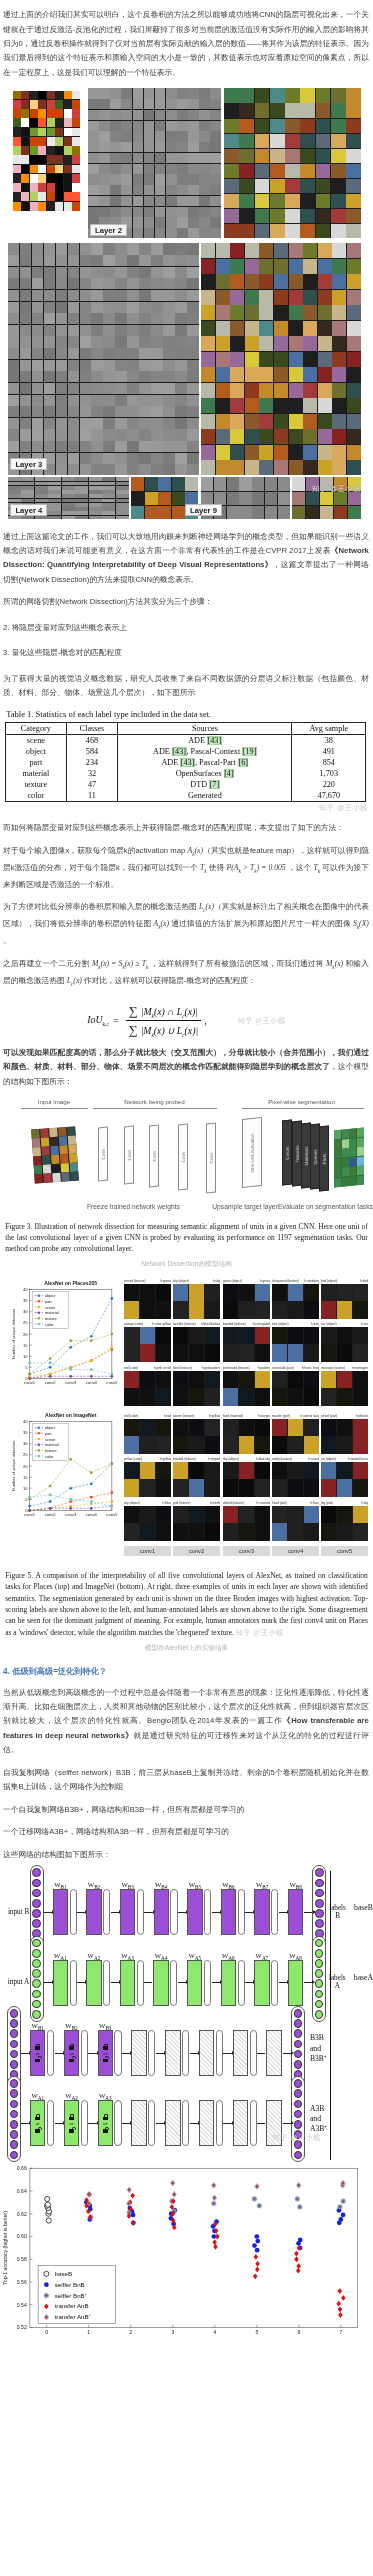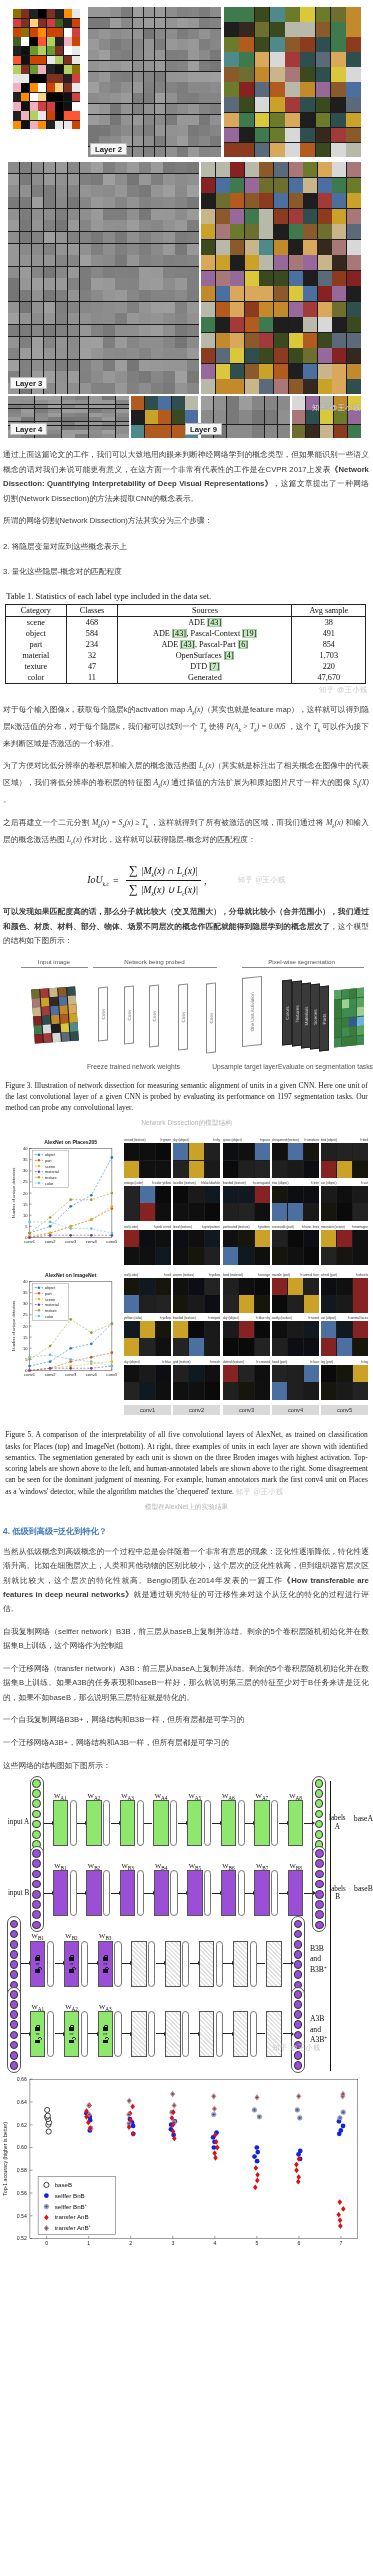--- a/index.html
+++ b/index.html
@@ -61,20 +61,21 @@
   .lock:before{content:'';position:absolute;top:-2.3px;left:0.8px;width:2.1px;height:2.1px;border:0.7px solid #111;border-bottom:none;border-radius:1.5px 1.5px 0 0;}
   .lock.open:before{left:2.3px;transform:rotate(25deg);}
   .orTxt{font-family:"Liberation Serif",serif;font-size:4.6px;color:#111;}
   svg text{font-family:"Liberation Sans",sans-serif;}
 </style>
 </head>
 <body>
 
 <div id="page">
 
+  <p class="para">通过上面的介绍我们其实可以明白，这个反卷积的方法之所以能够成功地将CNN的隐层可视化出来，一个关键就在于通过反激活-反池化的过程，我们屏蔽掉了很多对当前层的激活值没有实际作用的输入层的影响将其归为0，通过反卷积操作就得到了仅对当前层有实际贡献的输入层的数值——将其作为该层的特征表示。因为我们最后得到的这个特征表示和原输入空间的大小是一致的，其数值表示也对应着原始空间的像素点，所以在一定程度上，这是我们可以理解的一个特征表示。</p>
 
   <figure id="fig-zfnet">
     <div class="mosaic" style="position: absolute; left: 13px; top: 2.1px; width: 67px; height: 120px; grid-template-columns: repeat(8, 1fr); grid-template-rows: repeat(13, 1fr);">
         <div style="background: rgb(144, 112, 0);"></div>
         <div style="background: rgb(128, 48, 32);"></div>
         <div style="background: rgb(34, 34, 34);"></div>
         <div style="background: rgb(0, 0, 0);"></div>
         <div style="background: rgb(128, 48, 32);"></div>
         <div style="background: rgb(34, 34, 34);"></div>
         <div style="background: rgb(255, 140, 0);"></div>
@@ -1080,20 +1081,21 @@
       </div>
     <span class="chip" style="left:10.3px;top:416px;">Layer 4</span>
     <span class="chip" style="left:185px;top:416px;">Layer 9</span>
     <span class="watermark" style="position:absolute;right:12.4px;top:396px;color:#e8e8e8;text-shadow:0 0 1px #555;">知乎 @王小贱</span>
   </figure>
 
   <p class="para"><span>通过上面这篇论文的工作，我们可以大致地用肉眼来判断神经网络学到的概念类型，但如果能识别一些语义概念的话对我们来说可能更有意义，在这方面一个非常有代表性的工作是在CVPR 2017上发表</span><span class="b">《Network Dissection: Quantifying Interpretability of Deep Visual Representations》</span><span>，这篇文章提出了一种网络切割(Network Dissection)的方法来提取CNN的概念表示。</span></p>
   <p class="para">所谓的网络切割(Network Dissection)方法其实分为三个步骤：</p>
   <p class="step">2. 将隐层变量对应到这些概念表示上</p>
   <p class="step">3. 量化这些隐层-概念对的匹配程度</p>
+  <p class="para">为了获得大量的视觉语义概念数据，研究人员收集了来自不同数据源的分层语义标注数据（包括颜色、材质、材料、部分、物体、场景这几个层次），如下图所示</p>
 
   <figure class="t1wrap">
     <div class="t1title">Table 1. Statistics of each label type included in the data set.</div>
     <table class="t1">
       <thead>
           <tr id="t1-head">
             <th>Category</th>
             <th>Classes</th>
             <th>Sources</th>
             <th>Avg sample</th>
@@ -1134,20 +1136,21 @@
             <td>color</td>
             <td>11</td>
             <td><span>Generated</span></td>
             <td>47,670</td>
           </tr>
         </tbody>
     </table>
     <div style="text-align:right;margin-top:1px;"><span class="watermark">知乎 @王小贱</span></div>
   </figure>
 
+  <p class="para">而如何将隐层变量对应到这些概念表示上并获得隐层-概念对的匹配程度呢，本文提出了如下的方法：</p>
   <p class="para"><span>对于每个输入图像x，获取每个隐层k的activation map </span><span class="m">A</span><sub class="m">k</sub><span class="m">(x)</span><span>（其实也就是feature map），这样就可以得到隐层k激活值的分布，对于每个隐层k，我们都可以找到一个 </span><span class="m">T</span><sub class="m">k</sub><span> 使得 </span><span class="m">P(A</span><sub class="m">k</sub><span class="m"> &gt; T</span><sub class="m">k</sub><span class="m">) = 0.005</span><span> ，这个 </span><span class="m">T</span><sub class="m">k</sub><span> 可以作为接下来判断区域是否激活的一个标准。</span></p>
   <p class="para"><span>为了方便对比低分辨率的卷积层和输入层的概念激活热图 </span><span class="m">L</span><sub class="m">c</sub><span class="m">(x)</span><span>（其实就是标注出了相关概念在图像中的代表区域），我们将低分辨率的卷积层的特征图 </span><span class="m">A</span><sub class="m">k</sub><span class="m">(x)</span><span> 通过插值的方法扩展为和原始图片尺寸一样大的图像 </span><span class="m">S</span><sub class="m">k</sub><span class="m">(X)</span><span> 。</span></p>
   <p class="para"><span>之后再建立一个二元分割 </span><span class="m">M</span><sub class="m">k</sub><span class="m">(x) = S</span><sub class="m">k</sub><span class="m">(x) ≥ T</span><sub class="m">k</sub><span> ，这样就得到了所有被激活的区域，而我们通过将 </span><span class="m">M</span><sub class="m">k</sub><span class="m">(x)</span><span> 和输入层的概念激活热图 </span><span class="m">L</span><sub class="m">c</sub><span class="m">(x)</span><span> 作对比，这样就可以获得隐层-概念对的匹配程度：</span></p>
 
   <div id="formula">
     <span class="fsz"><i>IoU</i><sub>k,c</sub></span>
     <span class="fsz" style="margin:0 4.1px;">=</span>
     <span class="frac fsz">
         <span class="num"><span class="sum">∑ </span><span class="m">|M</span><sub class="m">k</sub><span class="m">(x) ∩ L</span><sub class="m">c</sub><span class="m">(x)|</span></span>
         <span class="den"><span class="sum">∑ </span><span class="m">|M</span><sub class="m">k</sub><span class="m">(x) ∪ L</span><sub class="m">c</sub><span class="m">(x)|</span></span>
@@ -1867,27 +1870,101 @@
       <div style="position: absolute; left: 223px; top: 270px; width: 47px; height: 10.3px; background: rgb(217, 217, 217); color: rgb(51, 51, 51); font-size: 5.7px; text-align: center; line-height: 10.3px;">conv3</div>
       <div style="position: absolute; left: 272px; top: 270px; width: 47px; height: 10.3px; background: rgb(217, 217, 217); color: rgb(51, 51, 51); font-size: 5.7px; text-align: center; line-height: 10.3px;">conv4</div>
       <div style="position: absolute; left: 321px; top: 270px; width: 47px; height: 10.3px; background: rgb(217, 217, 217); color: rgb(51, 51, 51); font-size: 5.7px; text-align: center; line-height: 10.3px;">conv5</div>
     </figure>
   <p class="cap-en"><span>Figure 5. A comparison of the interpretability of all five convolutional layers of AlexNet, as trained on classification tasks for Places (top) and ImageNet (bottom). At right, three examples of units in each layer are shown with identified semantics. The segmentation generated by each unit is shown on the three Broden images with highest activation. Top-scoring labels are shown above to the left, and human-annotated labels are shown above to the right. Some disagreement can be seen for the dominant judgment of meaning. For example, human annotators mark the first conv4 unit on Places as a 'windows' detector, while the algorithm matches the 'chequered' texture.</span> <span class="watermark">知乎 @王小贱</span></p>
   <div class="cap-zh">模型在AlexNet上的实验结果</div>
 
   <h3 class="h-blue">4. 低级到高级=泛化到特化？</h3>
   <p class="para"><span>当然从低级概念到高级概念的一个过程中总是会伴随着一个非常有意思的现象：泛化性逐渐降低，特化性逐渐升高。比如在细胞层次上，人类和其他动物的区别比较小，这个层次的泛化性就高，但到组织器官层次区别就比较大，这个层次的特化性就高。Bengio团队在2014年发表的一篇工作</span><span class="b">《How transferable are features in deep neural networks》</span><span>就是通过研究特征的可迁移性来对这个从泛化的特化的过程进行评估。</span></p>
   <p class="para">自我复制网络（selffer network）B3B，前三层从baseB上复制并冻结。剩余的5个卷积层随机初始化并在数据集B上训练，这个网络作为控制组</p>
-  <p class="para">一个迁移网络（transfer network）A3B：前三层从baseA上复制并冻结。剩余的5个卷积层随机初始化并在数据集B上训练。如果A3B的任务表现和baseB一样好，那么就说明第三层的特征至少对于B任务来讲是泛化的，如果不如baseB，那么说明第三层特征就是特化的。</p>
   <p class="para">一个自我复制网络B3B+，网络结构和B3B一样，但所有层都是可学习的</p>
   <p class="para">一个迁移网络A3B+，网络结构和A3B一样，但所有层都是可学习的</p>
   <p class="para">这些网络的结构图如下图所示：</p>
 
   <figure id="fig-transfer" style="position:relative;padding:3.1px 0 1px 0;">
     <div class="vline"></div>
+    <div id="trow-baseB" class="trow">
+        <div class="ioLab">input B</div>
+        <div class="pill">
+          <i style="background: rgb(155, 79, 214);"></i>
+          <i style="background: rgb(155, 79, 214);"></i>
+          <i style="background: rgb(155, 79, 214);"></i>
+          <i style="background: rgb(155, 79, 214);"></i>
+          <i style="background: rgb(155, 79, 214);"></i>
+          <i style="background: rgb(155, 79, 214);"></i>
+          <i style="background: rgb(155, 79, 214);"></i>
+          <i style="background: rgb(155, 79, 214);"></i>
+        </div>
+        <div class="arr"></div>
+        <div class="wcol">
+          <div class="wlab"><span>W</span><sub>B1</sub></div>
+          <div class="wbox" style="background: rgb(155, 79, 214);"></div>
+        </div>
+        <div class="oval"></div>
+        <div class="arr"></div>
+        <div class="wcol">
+          <div class="wlab"><span>W</span><sub>B2</sub></div>
+          <div class="wbox" style="background: rgb(155, 79, 214);"></div>
+        </div>
+        <div class="oval"></div>
+        <div class="arr"></div>
+        <div class="wcol">
+          <div class="wlab"><span>W</span><sub>B3</sub></div>
+          <div class="wbox" style="background: rgb(155, 79, 214);"></div>
+        </div>
+        <div class="oval"></div>
+        <div class="arr"></div>
+        <div class="wcol">
+          <div class="wlab"><span>W</span><sub>B4</sub></div>
+          <div class="wbox" style="background: rgb(155, 79, 214);"></div>
+        </div>
+        <div class="oval"></div>
+        <div class="arr"></div>
+        <div class="wcol">
+          <div class="wlab"><span>W</span><sub>B5</sub></div>
+          <div class="wbox" style="background: rgb(155, 79, 214);"></div>
+        </div>
+        <div class="oval"></div>
+        <div class="arr"></div>
+        <div class="wcol">
+          <div class="wlab"><span>W</span><sub>B6</sub></div>
+          <div class="wbox" style="background: rgb(155, 79, 214);"></div>
+        </div>
+        <div class="oval"></div>
+        <div class="arr"></div>
+        <div class="wcol">
+          <div class="wlab"><span>W</span><sub>B7</sub></div>
+          <div class="wbox" style="background: rgb(155, 79, 214);"></div>
+        </div>
+        <div class="oval"></div>
+        <div class="arr"></div>
+        <div class="wcol">
+          <div class="wlab"><span>W</span><sub>B8</sub></div>
+          <div class="wbox" style="background: rgb(155, 79, 214);"></div>
+        </div>
+        <div class="arr"></div>
+        <div class="pill">
+          <i style="background: rgb(155, 79, 214);"></i>
+          <i style="background: rgb(155, 79, 214);"></i>
+          <i style="background: rgb(155, 79, 214);"></i>
+          <i style="background: rgb(155, 79, 214);"></i>
+          <i style="background: rgb(155, 79, 214);"></i>
+          <i style="background: rgb(155, 79, 214);"></i>
+          <i style="background: rgb(155, 79, 214);"></i>
+          <i style="background: rgb(155, 79, 214);"></i>
+        </div>
+        <div class="ioLab">labels B</div>
+        <div class="sideLab">
+          <div>baseB</div>
+        </div>
+      </div>
     <div id="trow-baseA" class="trow">
         <div class="ioLab">input A</div>
         <div class="pill">
           <i style="background: rgb(142, 232, 110);"></i>
           <i style="background: rgb(142, 232, 110);"></i>
           <i style="background: rgb(142, 232, 110);"></i>
           <i style="background: rgb(142, 232, 110);"></i>
           <i style="background: rgb(142, 232, 110);"></i>
           <i style="background: rgb(142, 232, 110);"></i>
           <i style="background: rgb(142, 232, 110);"></i>
@@ -1947,95 +2024,20 @@
           <i style="background: rgb(142, 232, 110);"></i>
           <i style="background: rgb(142, 232, 110);"></i>
           <i style="background: rgb(142, 232, 110);"></i>
           <i style="background: rgb(142, 232, 110);"></i>
           <i style="background: rgb(142, 232, 110);"></i>
           <i style="background: rgb(142, 232, 110);"></i>
         </div>
         <div class="ioLab">labels A</div>
         <div class="sideLab">
           <div>baseA</div>
-        </div>
-      </div>
-    <div id="trow-baseB" class="trow">
-        <div class="ioLab">input B</div>
-        <div class="pill">
-          <i style="background: rgb(155, 79, 214);"></i>
-          <i style="background: rgb(155, 79, 214);"></i>
-          <i style="background: rgb(155, 79, 214);"></i>
-          <i style="background: rgb(155, 79, 214);"></i>
-          <i style="background: rgb(155, 79, 214);"></i>
-          <i style="background: rgb(155, 79, 214);"></i>
-          <i style="background: rgb(155, 79, 214);"></i>
-          <i style="background: rgb(155, 79, 214);"></i>
-        </div>
-        <div class="arr"></div>
-        <div class="wcol">
-          <div class="wlab"><span>W</span><sub>B1</sub></div>
-          <div class="wbox" style="background: rgb(155, 79, 214);"></div>
-        </div>
-        <div class="oval"></div>
-        <div class="arr"></div>
-        <div class="wcol">
-          <div class="wlab"><span>W</span><sub>B2</sub></div>
-          <div class="wbox" style="background: rgb(155, 79, 214);"></div>
-        </div>
-        <div class="oval"></div>
-        <div class="arr"></div>
-        <div class="wcol">
-          <div class="wlab"><span>W</span><sub>B3</sub></div>
-          <div class="wbox" style="background: rgb(155, 79, 214);"></div>
-        </div>
-        <div class="oval"></div>
-        <div class="arr"></div>
-        <div class="wcol">
-          <div class="wlab"><span>W</span><sub>B4</sub></div>
-          <div class="wbox" style="background: rgb(155, 79, 214);"></div>
-        </div>
-        <div class="oval"></div>
-        <div class="arr"></div>
-        <div class="wcol">
-          <div class="wlab"><span>W</span><sub>B5</sub></div>
-          <div class="wbox" style="background: rgb(155, 79, 214);"></div>
-        </div>
-        <div class="oval"></div>
-        <div class="arr"></div>
-        <div class="wcol">
-          <div class="wlab"><span>W</span><sub>B6</sub></div>
-          <div class="wbox" style="background: rgb(155, 79, 214);"></div>
-        </div>
-        <div class="oval"></div>
-        <div class="arr"></div>
-        <div class="wcol">
-          <div class="wlab"><span>W</span><sub>B7</sub></div>
-          <div class="wbox" style="background: rgb(155, 79, 214);"></div>
-        </div>
-        <div class="oval"></div>
-        <div class="arr"></div>
-        <div class="wcol">
-          <div class="wlab"><span>W</span><sub>B8</sub></div>
-          <div class="wbox" style="background: rgb(155, 79, 214);"></div>
-        </div>
-        <div class="arr"></div>
-        <div class="pill">
-          <i style="background: rgb(155, 79, 214);"></i>
-          <i style="background: rgb(155, 79, 214);"></i>
-          <i style="background: rgb(155, 79, 214);"></i>
-          <i style="background: rgb(155, 79, 214);"></i>
-          <i style="background: rgb(155, 79, 214);"></i>
-          <i style="background: rgb(155, 79, 214);"></i>
-          <i style="background: rgb(155, 79, 214);"></i>
-          <i style="background: rgb(155, 79, 214);"></i>
-        </div>
-        <div class="ioLab">labels B</div>
-        <div class="sideLab">
-          <div>baseB</div>
         </div>
       </div>
     <div id="trow-b3b" class="trow">
         <div class="pill">
           <i style="background: rgb(155, 79, 214);"></i>
           <i style="background: rgb(155, 79, 214);"></i>
           <i style="background: rgb(155, 79, 214);"></i>
           <i style="background: rgb(155, 79, 214);"></i>
           <i style="background: rgb(155, 79, 214);"></i>
           <i style="background: rgb(155, 79, 214);"></i>

